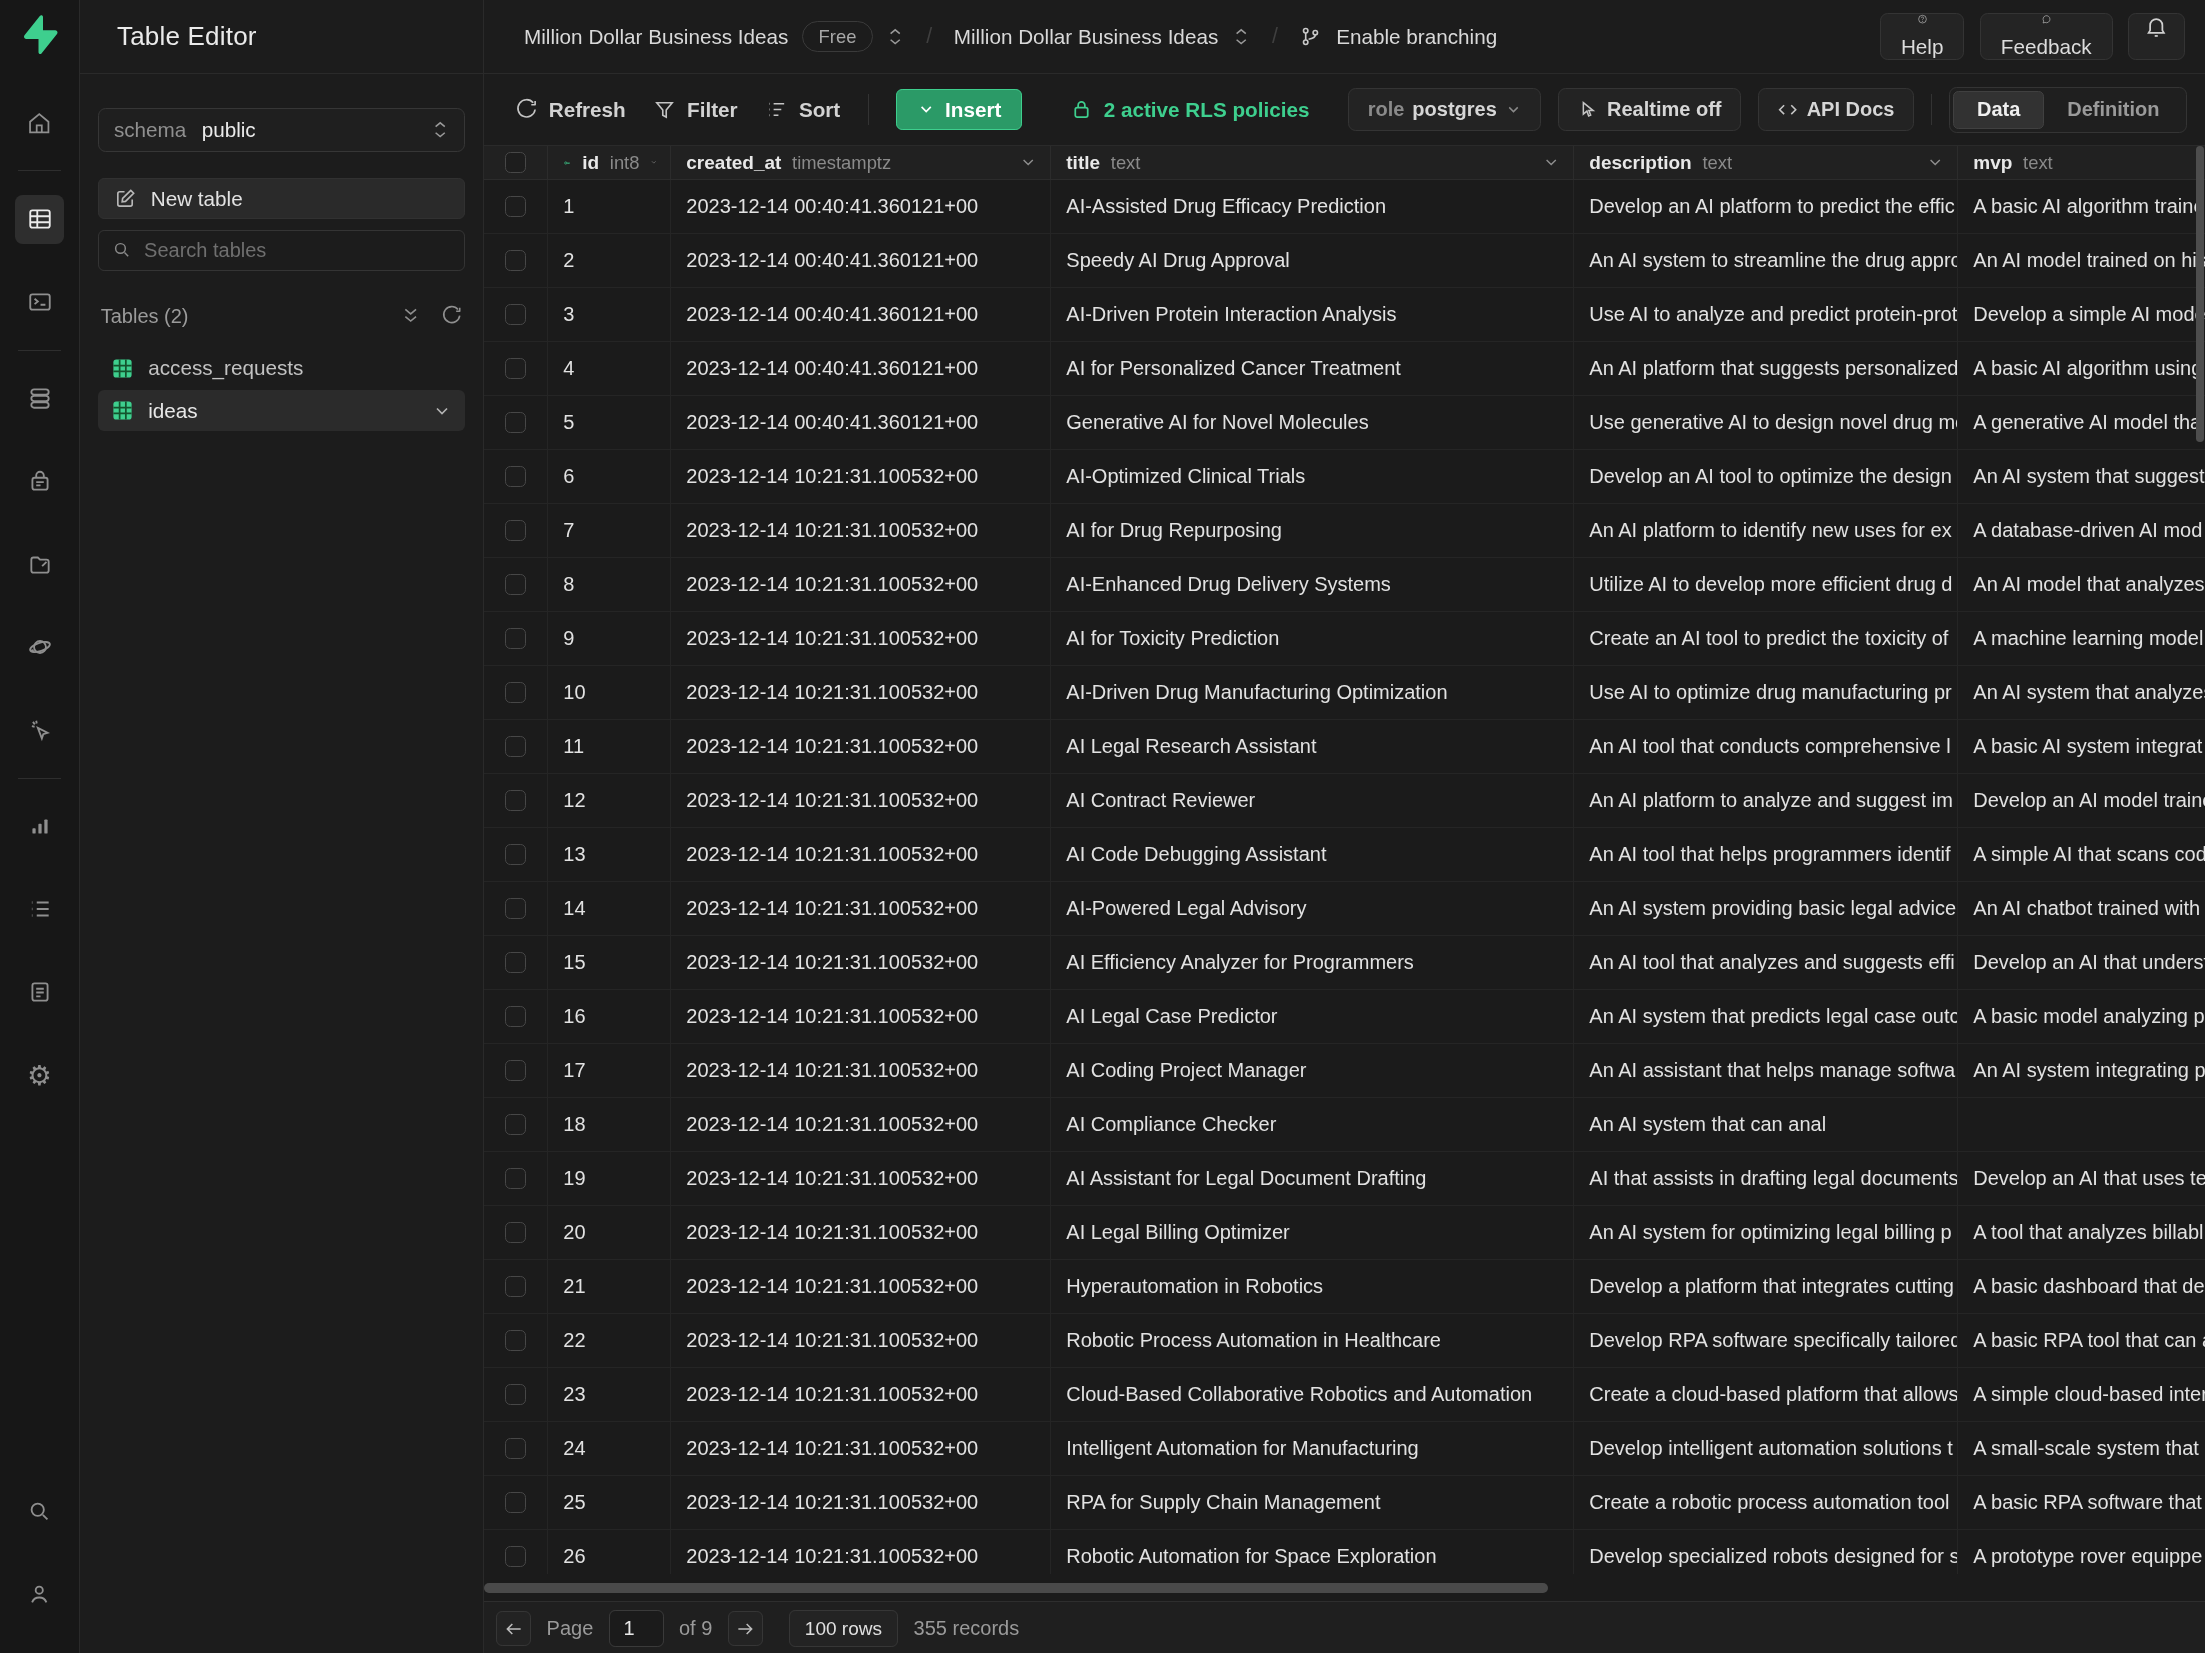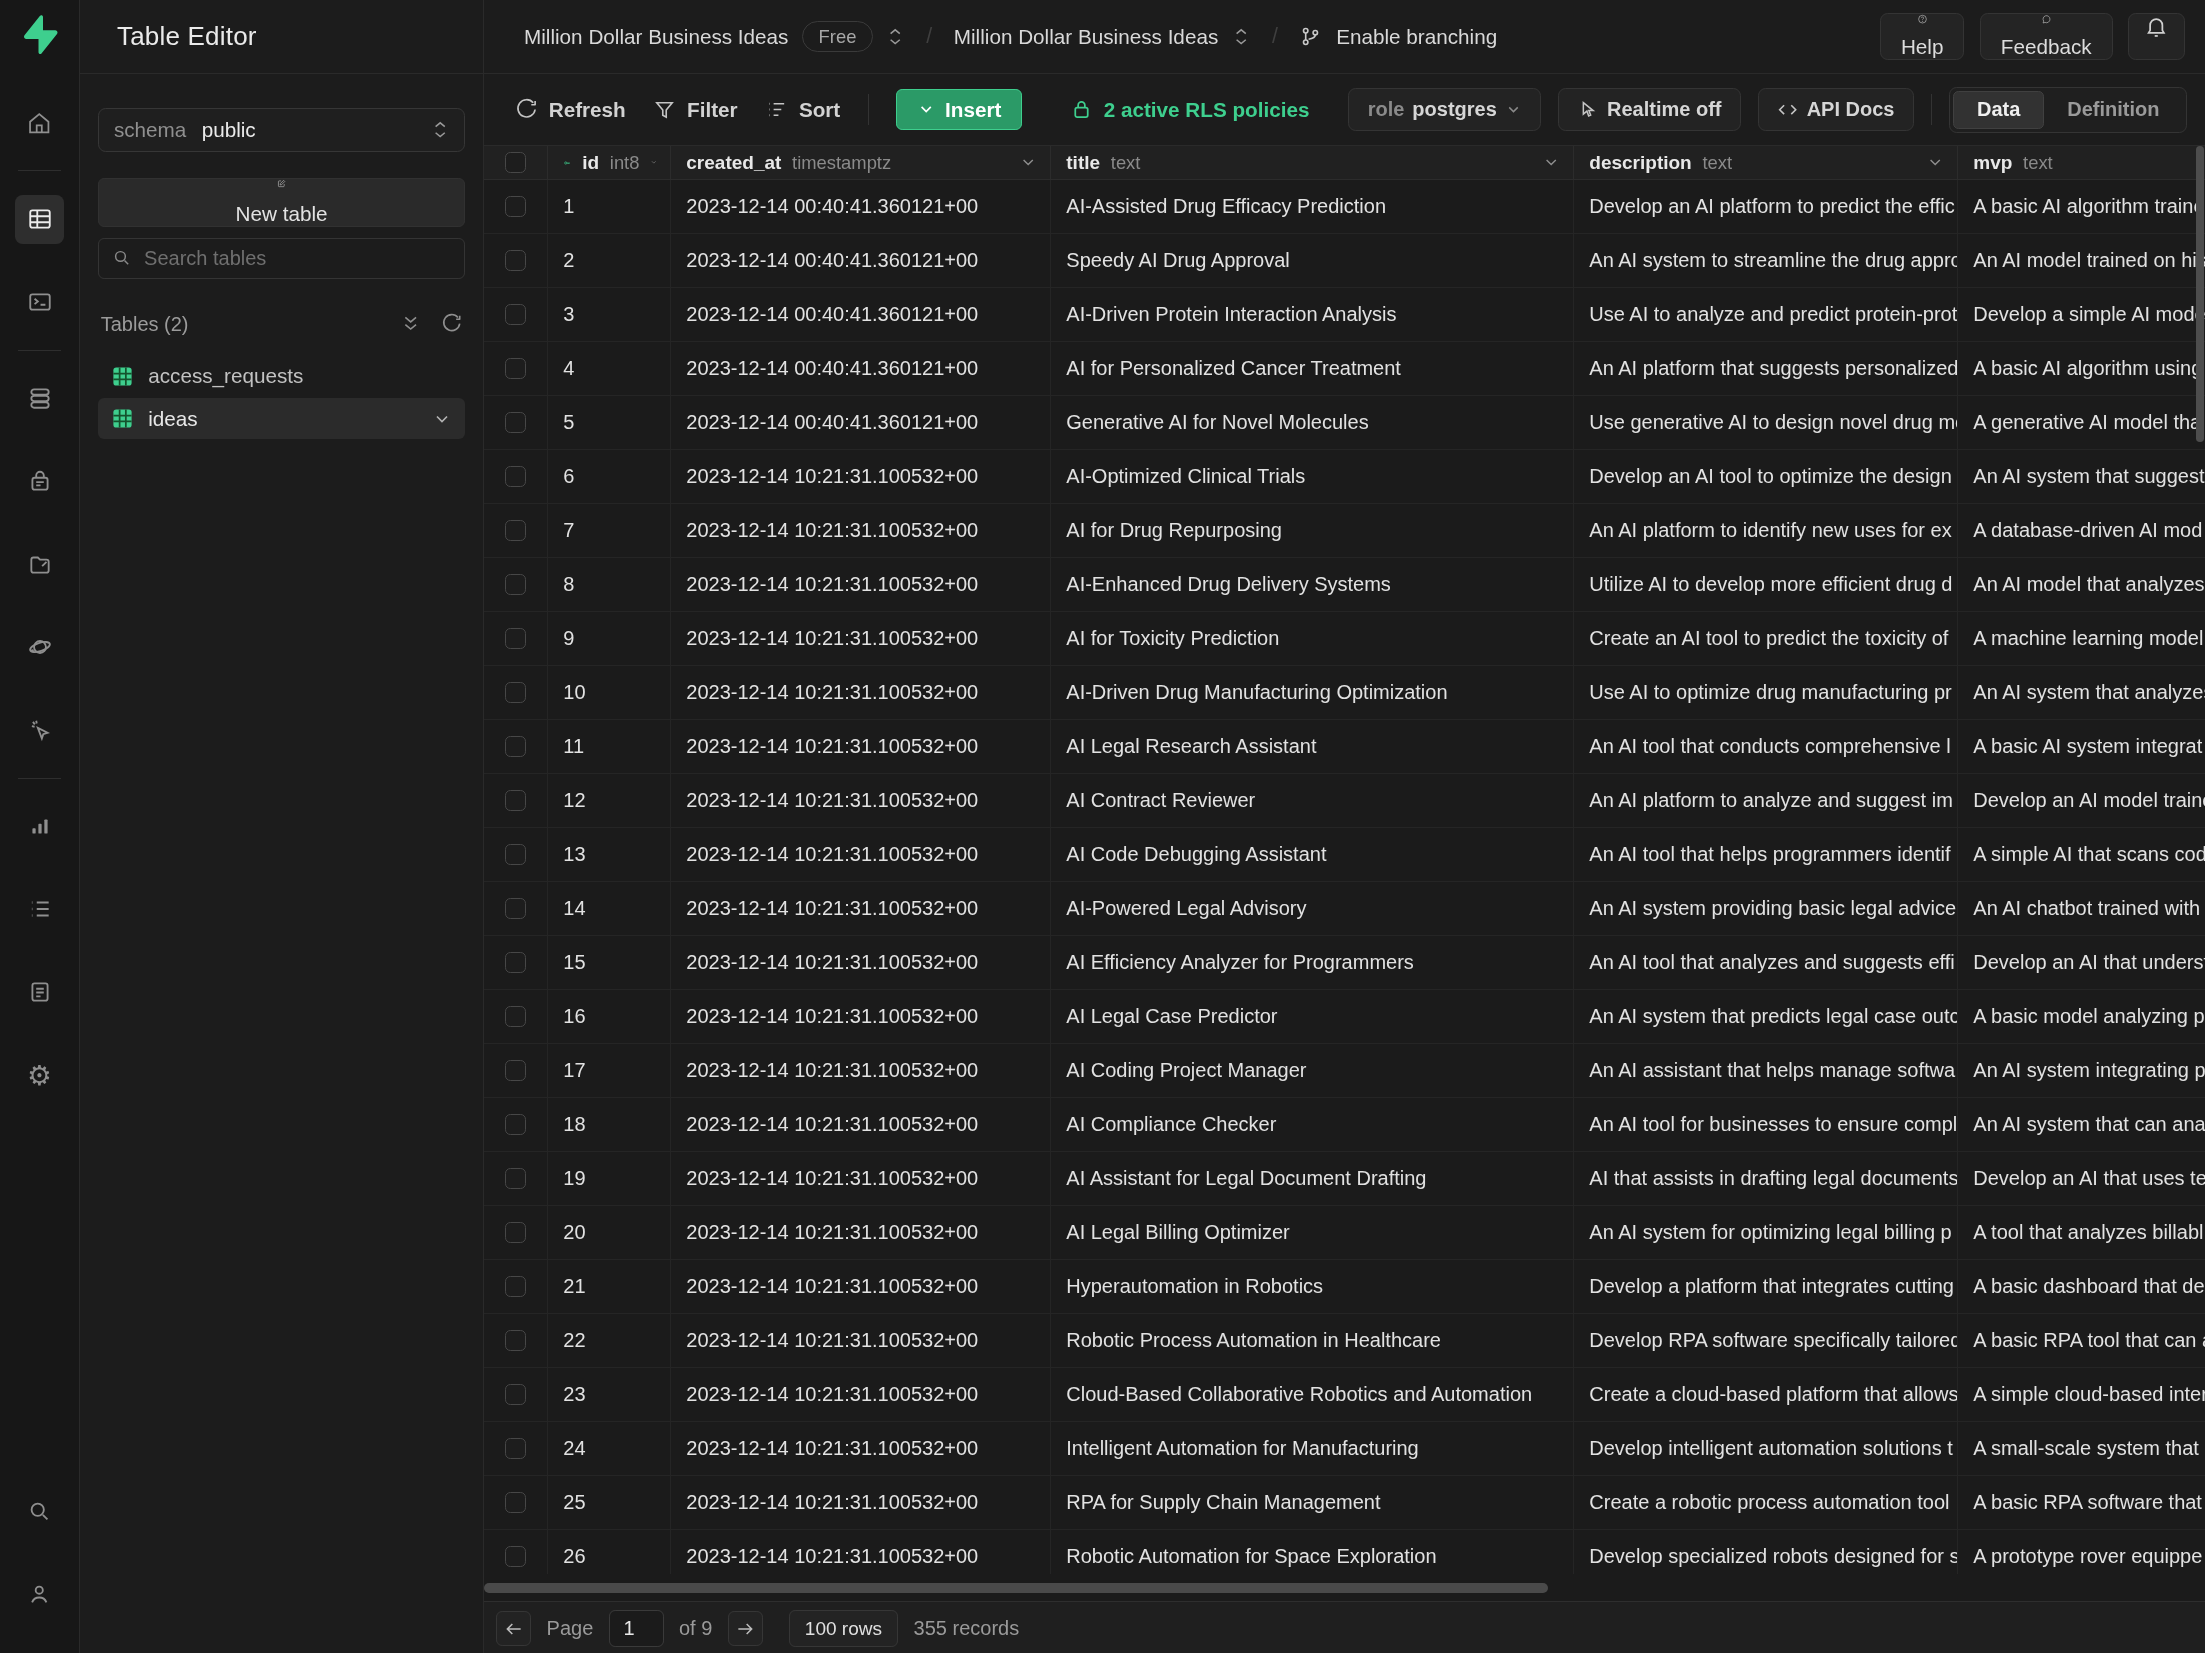--- a/index.html
+++ b/index.html
@@ -37,22 +37,22 @@
   .tbtn.icon-only { padding:0 15.3px; }
 
   
   .panel { grid-row:2; grid-column:2; background:#1c1c1c; border-right:0.8px solid #2a2a2a;
     padding:34px 17.6px 0; }
   .schema-select { height:44px; border:0.8px solid #363636; border-radius:7.7px; background:#1f1f1f;
     display:flex; align-items:center; padding:0 15.3px; gap:15.3px; margin-bottom:26px; }
   .schema-select .lab { color:#8f8f8f; font-size:20.7px; }
   .schema-select .val { color:#eaeaea; font-size:20.7px; }
   .schema-select .tail { margin-left:auto; color:#9a9a9a; }
-  .newtable-btn { height:49px; background:#2a2a2a; border:0.8px solid #313131; border-radius:6.1px;
-    display:flex; align-items:center; gap:13.8px; padding:0 15.3px; font-size:20.7px; color:#e2e2e2; margin-bottom:10.7px;flex-direction:column; }
+  .newtable-btn { height:41px; background:#2a2a2a; border:0.8px solid #313131; border-radius:6.1px;
+    display:flex; align-items:center; gap:13.8px; padding:0 15.3px; font-size:20.7px; color:#e2e2e2; margin-bottom:10.7px; }
   .search-box { height:41px; border:0.8px solid #343434; border-radius:6.1px; background:transparent;
     display:flex; align-items:center; gap:12.3px; padding:0 13.8px; margin-bottom:34px; color:#737373; }
   .search-box input { background:transparent; border:none; outline:none; color:#cfcfcf;
     font-size:20px; width:100%; font-family:inherit; }
   .search-box input::placeholder { color:#6f6f6f; }
   .tables-head { display:flex; align-items:center; color:#9b9b9b; font-size:20px; padding:0 3.1px; margin-bottom:20px; }
   .tables-head .acts { margin-left:auto; display:flex; gap:20px; color:#8f8f8f; }
   .tbl-item { height:41px; display:flex; align-items:center; gap:13.8px; padding:0 13.8px;
     border-radius:6.1px; font-size:20.7px; color:#c2c2c2; margin-bottom:1.5px; }
   .tbl-item.sel { background:#2b2b2b; color:#e8e8e8; }
@@ -585,21 +585,20 @@
           <div class="cell c-desc">An AI assistant that helps manage softwa</div>
           <div class="cell c-mvp">An AI system integrating p</div>
         </div>
         <div class="grid-row cols">
           <div class="cell c-check">
             <span class="cbx"></span>
           </div>
           <div class="cell c-id">18</div>
           <div class="cell c-created">2023-12-14 10:21:31.100532+00</div>
           <div class="cell c-title">AI Compliance Checker</div>
-          <div class="cell c-desc">An AI tool for businesses to ensure compl</div>
           <div class="cell c-mvp">An AI system that can anal</div>
         </div>
         <div class="grid-row cols">
           <div class="cell c-check">
             <span class="cbx"></span>
           </div>
           <div class="cell c-id">19</div>
           <div class="cell c-created">2023-12-14 10:21:31.100532+00</div>
           <div class="cell c-title">AI Assistant for Legal Document Drafting</div>
           <div class="cell c-desc">AI that assists in drafting legal documents</div>

